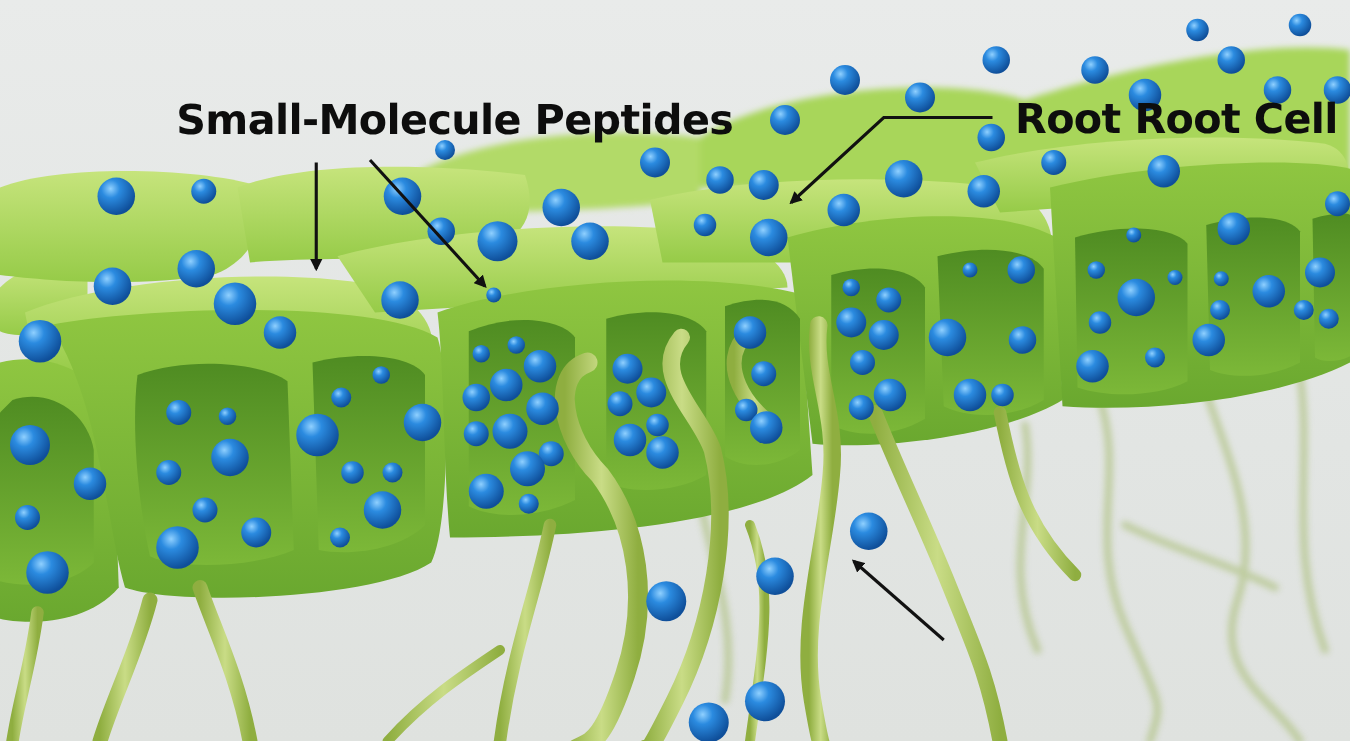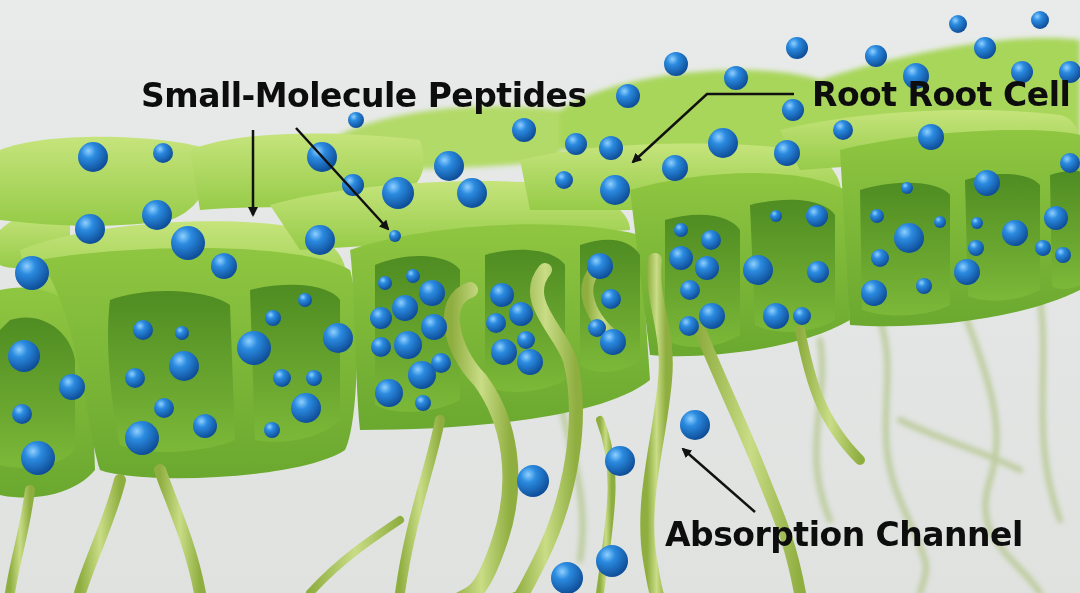--- a/index.html
+++ b/index.html
@@ -229,15 +229,14 @@
     <g stroke="#111" stroke-width="2.5" fill="none">
       <line x1="253" y1="130" x2="253" y2="215" marker-end="url(#arrowhead)"></line>
       <line x1="296" y1="128" x2="388" y2="229" marker-end="url(#arrowhead)"></line>
       <polyline points="794,94 707,94 633,162" marker-end="url(#arrowhead)"></polyline>
       <line x1="755" y1="512" x2="683" y2="449" marker-end="url(#arrowhead)"></line>
     </g>
   </svg>
 
   <div class="label" style="left:93px; top:79px;margin-left:48px;">Small-Molecule Peptides</div>
   <div class="label" style="left:812px; top:78px;">Root Root Cell</div>
-  <div class="label" style="left:665px; top:518px;">Absorption Channel</div>
 
 </div>
 
 </body></html>

